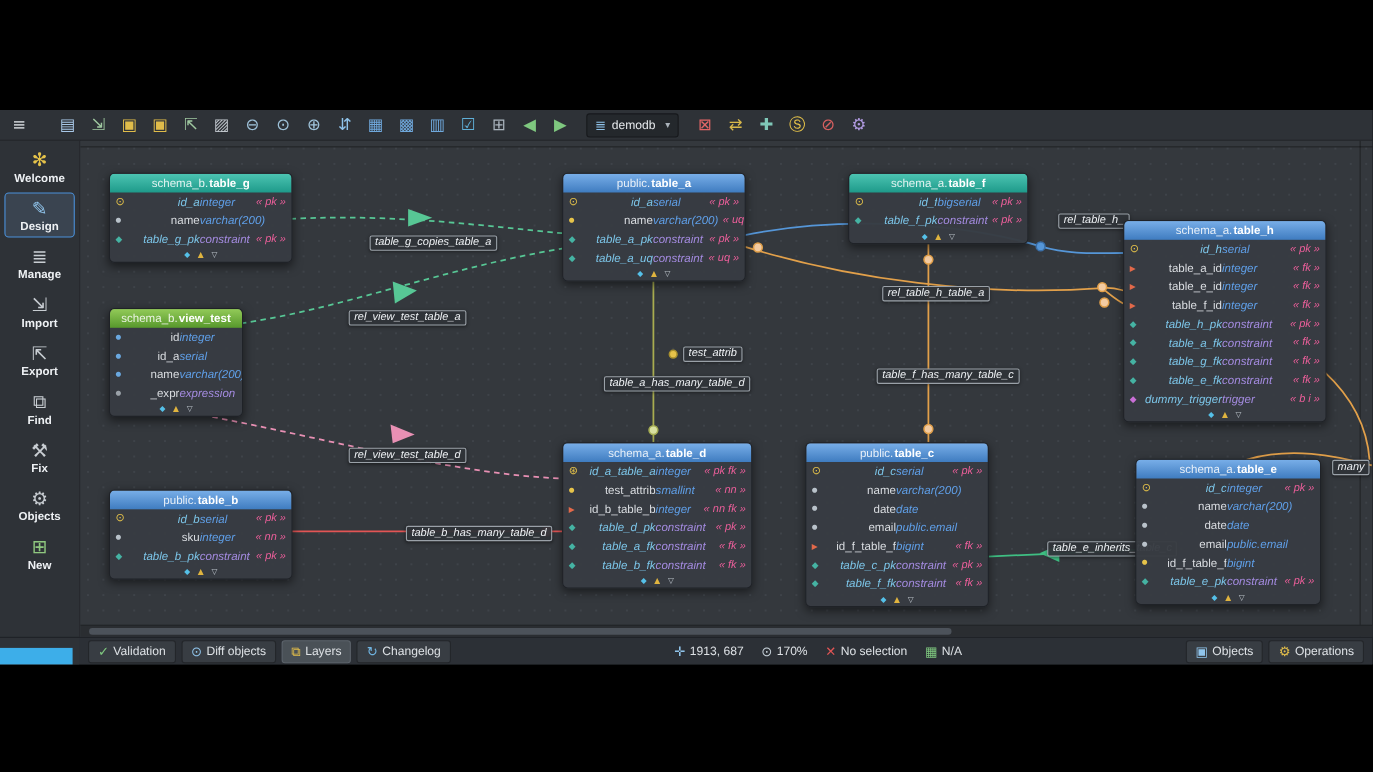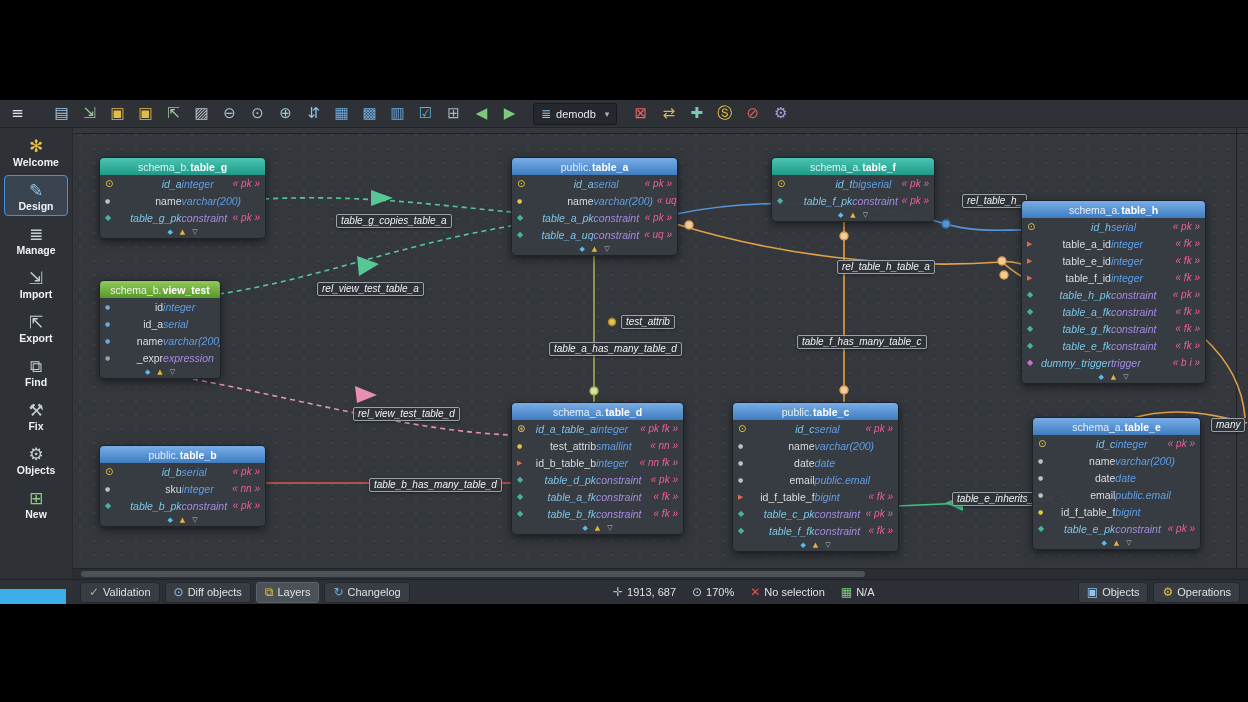--- a/index.html
+++ b/index.html
@@ -574,25 +574,25 @@
             </div>
             <div class="tfoot" data-name="table-footer">
               <span class="f1" data-name="constraint-icon">◆</span>
               <span class="f2" data-name="expand-icon">▲</span>
               <span class="f3" data-name="collapse-icon">▽</span>
             </div>
           </div>
           <div class="elabel" data-name="relationship-label" style="left: 263px; top: 86px;">table_g_copies_table_a</div>
           <div class="elabel" data-name="relationship-label" style="left: 244px; top: 154px;">rel_view_test_table_a</div>
           <div class="elabel" data-name="relationship-label" style="left: 889px; top: 66px;">rel_table_h_</div>
-          <div class="elabel" data-name="relationship-label" style="left: 764px; top: 132px;">rel_table_h_table_a</div>
+          <div class="elabel" data-name="relationship-label" style="left: 729px; top: 132px;">rel_table_h_table_a</div>
           <div class="elabel" data-name="relationship-label" style="left: 548px; top: 187px;">test_attrib</div>
           <div class="elabel" data-name="relationship-label" style="left: 476px; top: 214px;">table_a_has_many_table_d</div>
           <div class="elabel" data-name="relationship-label" style="left: 724px; top: 207px;">table_f_has_many_table_c</div>
-          <div class="elabel" data-name="relationship-label" style="left: 244px; top: 279px; margin-left: 36px;">rel_view_test_table_d</div>
+          <div class="elabel" data-name="relationship-label" style="left: 244px; top: 279px;">rel_view_test_table_d</div>
           <div class="elabel" data-name="relationship-label" style="left: 296px; top: 350px;">table_b_has_many_table_d</div>
           <div class="elabel" data-name="relationship-label" style="left: 838px; top: 364px; margin-left: 41px;">table_e_inherits_table_c</div>
           <div class="elabel" data-name="relationship-label" style="left: 1138px; top: 290px;">many</div>
         </div>
     </div>
 
     <div class="footer" data-name="footer">
       <div class="corner" data-name="footer-corner">
         <div class="blue" data-name="corner-accent"></div>
       </div>

